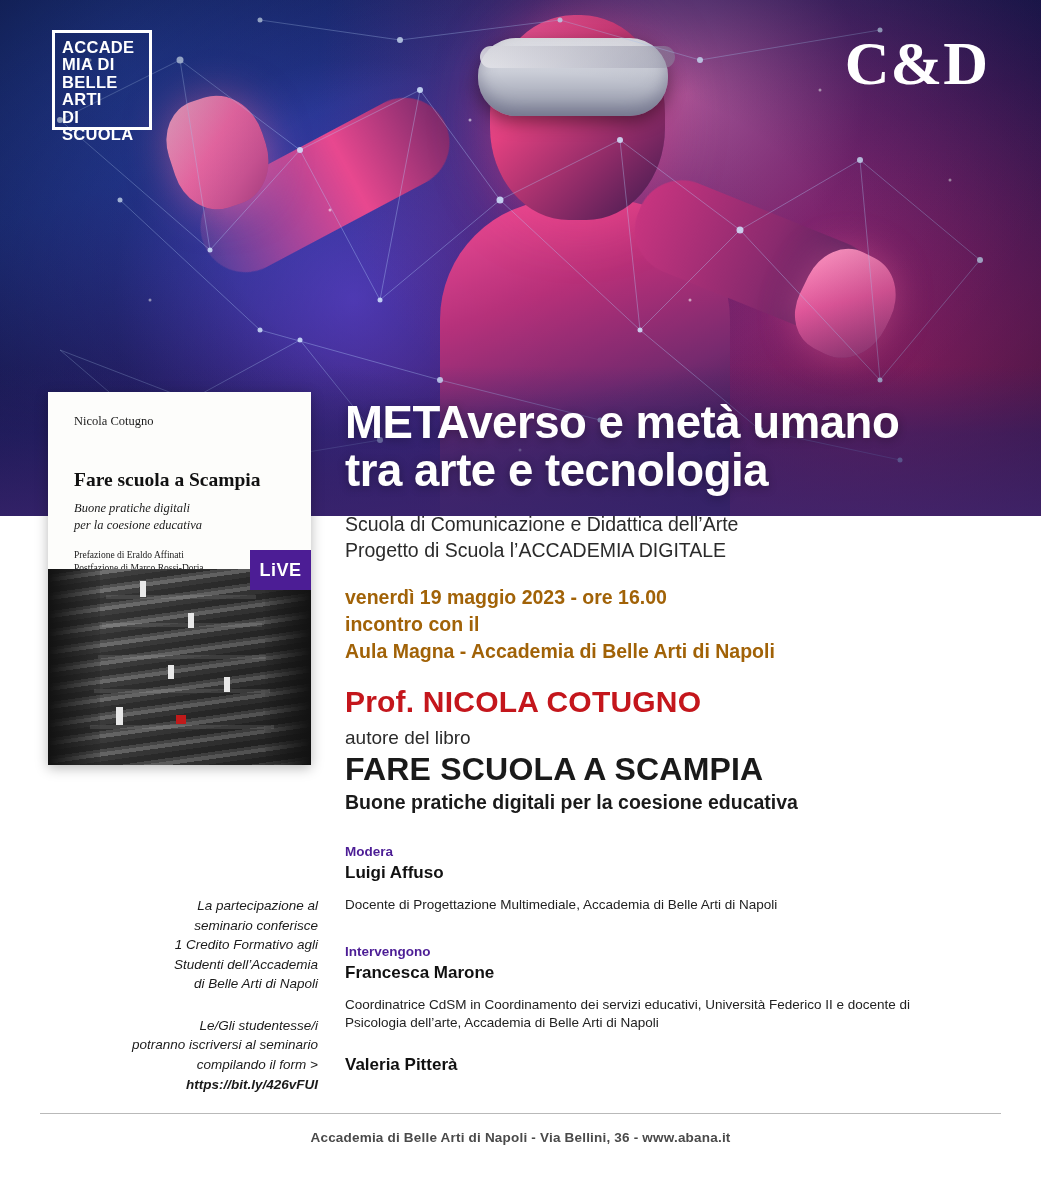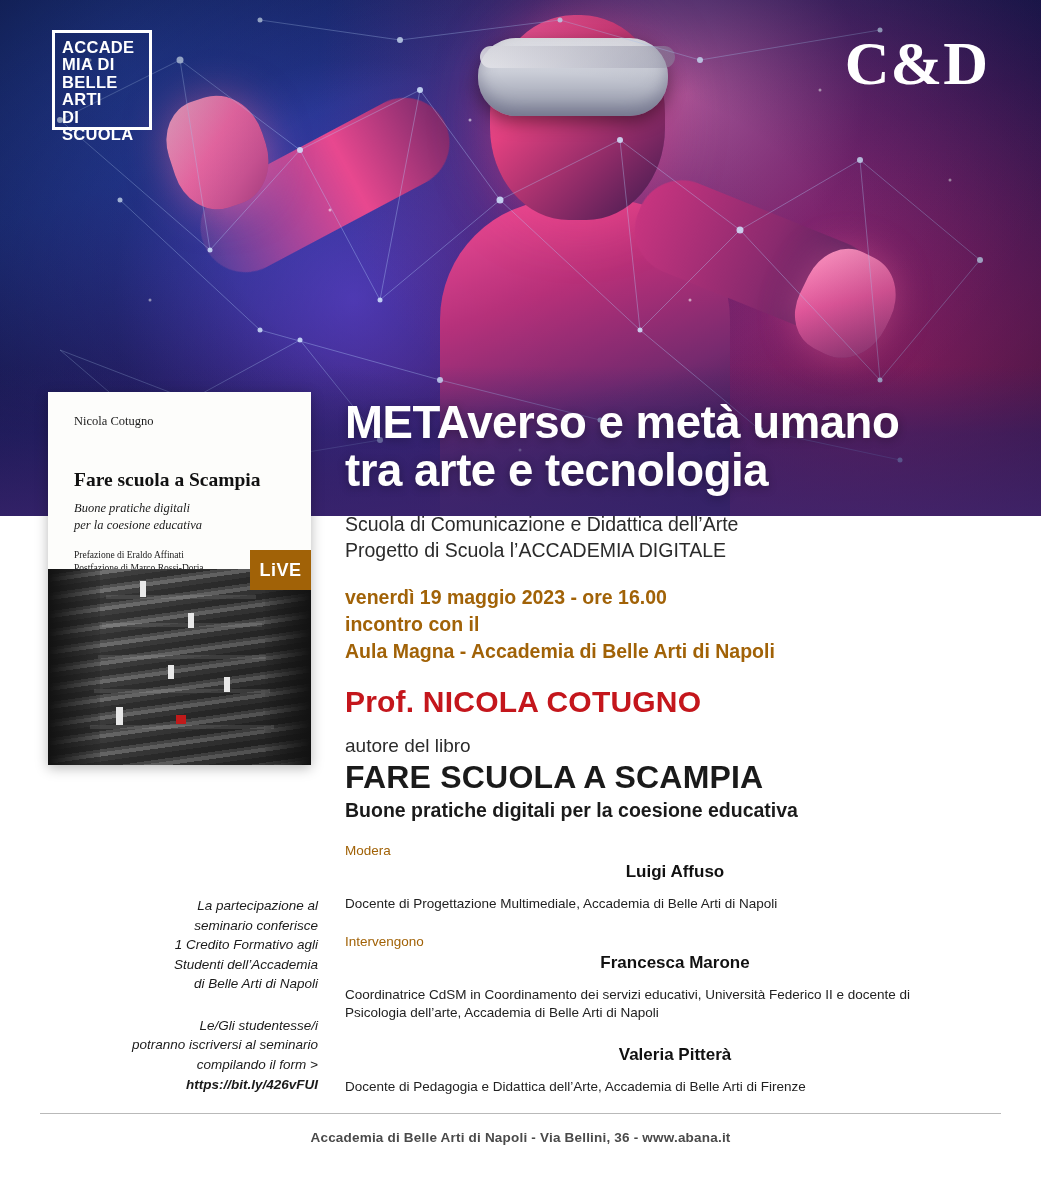--- a/index.html
+++ b/index.html
@@ -206,21 +206,21 @@
     background: rgba(255,255,255,0.10);
   }
   .photo-dark-l { position:absolute; left:0; top:0; width:52px; height:196px; background:linear-gradient(90deg, #111 0%, rgba(30,30,30,0.2) 100%); }
   .photo-dark-r { position:absolute; right:0; top:0; width:46px; height:196px; background:linear-gradient(270deg, #121212 0%, rgba(30,30,30,0.15) 100%); }
   .tiny-person { position:absolute; background:#e8e8e8; }
   .red-dot { position:absolute; background:#c01a1a; }
   .live-badge {
     position: absolute;
     right: 0; top: 158px;
     width: 61px; height: 40px;
-    background: #a16207;
+    background: #4c1d95;
     color: #fff;
     font-weight: bold;
     font-size: 18px;
     letter-spacing: 0.5px;
     display: flex;
     align-items: center;
     justify-content: center;
   }
 
   
@@ -257,50 +257,49 @@
     line-height: 1.38;
   }
   .speaker {
     margin-top: 20px;
     font-size: 30px;
     font-weight: bold;
     color: #c4161c;
     letter-spacing: 0.2px;
   }
   .author-of {
-    margin-top: 16px;
+    margin-top: 8px;
     font-size: 19px;
     color: #2b2b2b;
   }
   .book-title-big {
     margin-top: 2px;
     font-size: 32px;
     font-weight: bold;
     color: #1a1a1a;
     letter-spacing: 0.2px;
   }
   .book-sub-big {
     margin-top: 3px;
     font-size: 19.5px;
     font-weight: bold;
     color: #1a1a1a;
   }
 
   .role-label {
-    margin-top: 21px;
+    margin-top: 30px;
     font-size: 13.5px;
-    font-weight: normal;
-    color: #a16207;
+    font-weight: bold;
+    color: #4c1d95;
   }
   .person-name {
     margin-top: 4px;
     font-size: 17px;
     font-weight: bold;
     color: #111;
-    text-align: center;
   }
   .person-role {
     margin-top: 13px;
     font-size: 13.5px;
     color: #222;
     line-height: 1.36;
   }
   .person-block-2 { margin-top: 22px; }
 
   
@@ -483,21 +482,20 @@
 
   <div class="role-label">Intervengono</div>
   <div class="person-name">Francesca Marone</div>
   <div class="person-role">
     <span>Coordinatrice CdSM in Coordinamento dei servizi educativi, Università Federico II e docente di</span><br>
     <span>Psicologia dell’arte, Accademia di Belle Arti di Napoli</span>
   </div>
 
   <div class="person-block-2">
     <div class="person-name">Valeria Pitterà</div>
-    <div class="person-role">Docente di Pedagogia e Didattica dell’Arte, Accademia di Belle Arti di Firenze</div>
   </div>
 </div>
 
 <div class="notes">
   <div>
     <div>La partecipazione al</div>
     <div>seminario conferisce</div>
     <div>1 Credito Formativo agli</div>
     <div>Studenti dell’Accademia</div>
     <div>di Belle Arti di Napoli</div>

